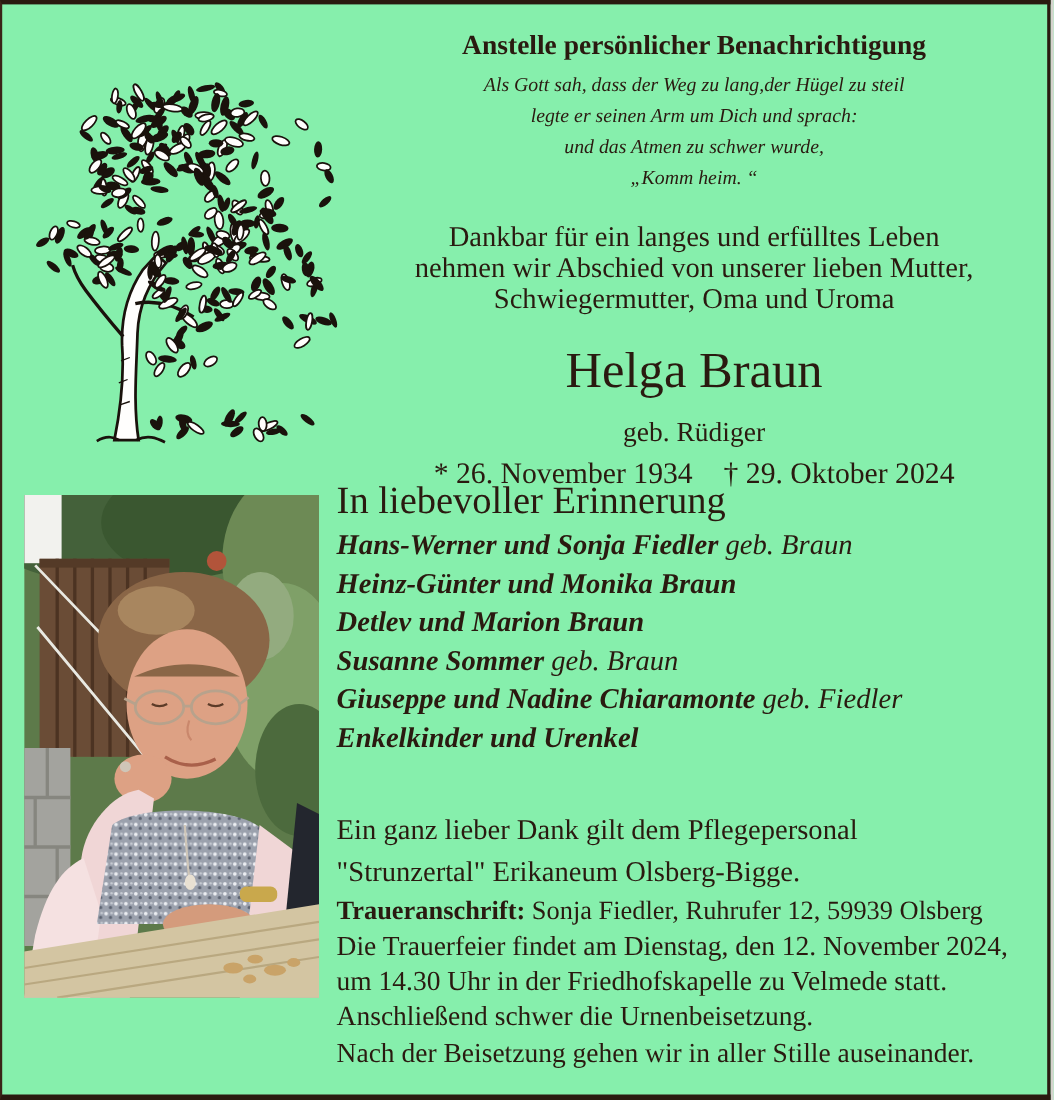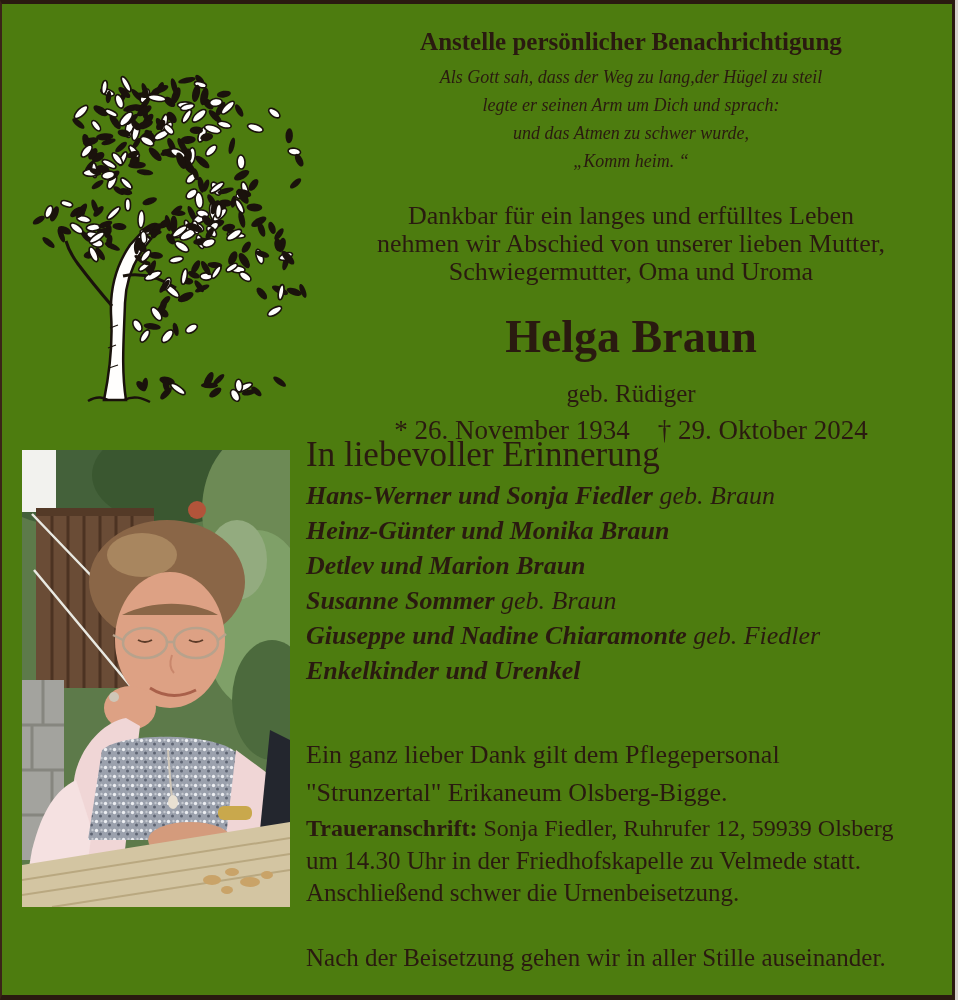--- a/index.html
+++ b/index.html
@@ -1,19 +1,19 @@
 <!DOCTYPE html>
 <html><head>
 <meta charset="utf-8">
 <style>
   html,body{margin:0;padding:0;background:#ffffff;}
   .page{
     position:relative;
     width:958px;height:1000px;
-    background:#4d7c0f;
+    background:#86efac;
     font-family:"Liberation Serif","DejaVu Serif",serif;
     color:#2a1a10;
     overflow:hidden;
   }
   .edge-strip{position:absolute;top:0;right:0;width:3px;height:100%;background:#d6d3ce;}
   .frame{
     position:absolute;left:0;top:0;right:3px;bottom:0;
     border-top:4px solid #2a1a10;
     border-bottom:5px solid #2a1a10;
     border-left:2px solid #3a2418;
@@ -21,21 +21,21 @@
     box-sizing:border-box;
     pointer-events:none;
   }
   .tree{position:absolute;left:20px;top:48px;width:290px;height:372px;}
   .portrait{position:absolute;left:22px;top:450px;width:268px;height:457px;}
 
   .top-block{position:absolute;left:310px;top:0;width:642px;text-align:center;}
   .header{margin-top:27px;font-size:25px;font-weight:bold;line-height:30px;}
   .poem{margin-top:6px;font-size:18px;font-style:italic;line-height:28px;}
   .intro{margin-top:27px;font-size:26px;line-height:28px;}
-  .name{margin:25px 0 16px 0;font-size:46px;font-weight:bold;line-height:52px;}
+  .name{margin:25px 0 16px 0;font-size:46px;font-weight:normal;line-height:52px;}
   .maiden{margin-top:8px;font-size:25px;line-height:30px;}
   .dates{margin-top:5px;font-size:27px;line-height:32px;}
   .dates .death{margin-left:28px;}
 
   .right-col{position:absolute;left:306px;top:0;width:646px;text-align:left;}
   .remembrance{position:absolute;left:0;top:440px;font-size:35px;line-height:30px;white-space:nowrap;}
   .mourners{position:absolute;left:0;top:478px;}
   .mourner-row{font-size:26px;line-height:35px;white-space:nowrap;font-style:italic;}
   .thanks{position:absolute;left:0;top:736px;font-size:26px;line-height:38px;white-space:nowrap;}
   .address{position:absolute;left:0;top:813px;font-size:24px;line-height:30px;white-space:nowrap;}
@@ -453,20 +453,21 @@
     </div>
 
     <div class="thanks">
       <div>Ein ganz lieber Dank gilt dem Pflegepersonal</div>
       <div>"Strunzertal" Erikaneum Olsberg-Bigge.</div>
     </div>
 
     <div class="address"><span class="b">Traueranschrift:</span><span class="r"> Sonja Fiedler, Ruhrufer 12, 59939 Olsberg</span></div>
 
     <div class="funeral">
+      <div>Die Trauerfeier findet am Dienstag, den 12. November 2024,</div>
       <div>um 14.30 Uhr in der Friedhofskapelle zu Velmede statt.</div>
       <div>Anschließend schwer die Urnenbeisetzung.</div>
     </div>
 
     <div class="closing">Nach der Beisetzung gehen wir in aller Stille auseinander.</div>
   </div>
 
   <div class="frame"></div>
 </div>
 

